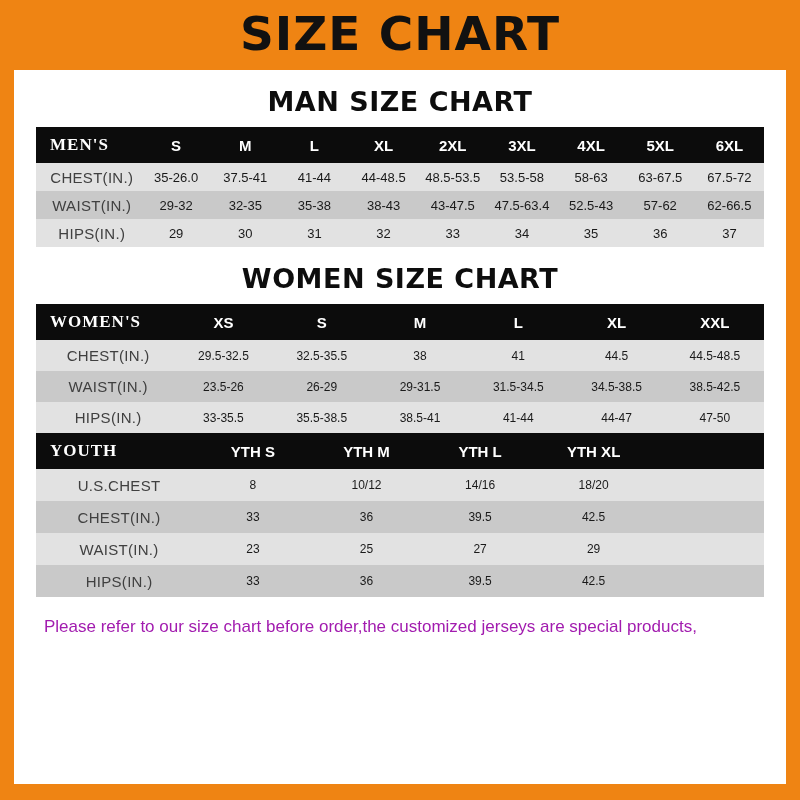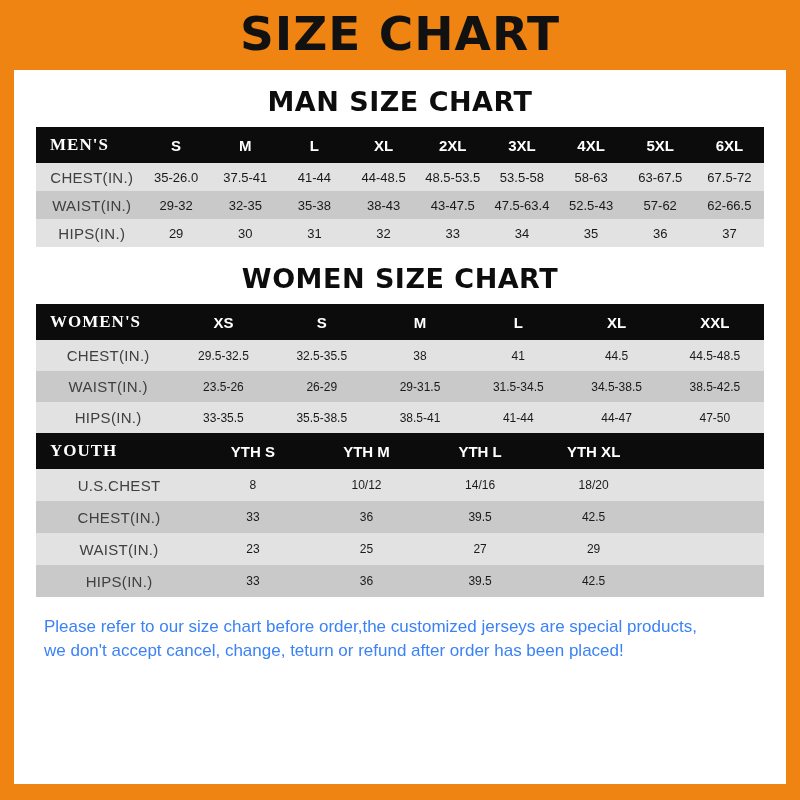--- a/index.html
+++ b/index.html
@@ -104,21 +104,21 @@
   .youth-table tbody td { height: 32px; }
   .women-table tbody td.row-label,
   .youth-table tbody td.row-label { font-size: 14px; }
 
   .youth-table thead th.row-label-head,
   .women-table thead th.row-label-head { font-size: 18px; }
 
   .footer-note {
     margin-top: 18px;
     padding: 0 8px;
-    color: #3b82f6;
+    color: #a21caf;
     font-size: 17px;
     line-height: 1.4;
     text-align: left;
     font-family: "Liberation Sans", sans-serif;
   }
   .bottom-bar {
     position: absolute;
     left: 0;
     right: 0;
     bottom: 0;
@@ -308,19 +308,18 @@
           <td>36</td>
           <td>39.5</td>
           <td>42.5</td>
           <td></td>
         </tr>
       </tbody>
     </table>
 
     <div class="footer-note">
       <div>Please refer to our size chart before order,the customized jerseys are special products,</div>
-      <div>we don't accept cancel, change, teturn or refund after order has been placed!</div>
     </div>
 
   </div>
 
   <div class="bottom-bar"></div>
 </div>
 
 </body></html>

